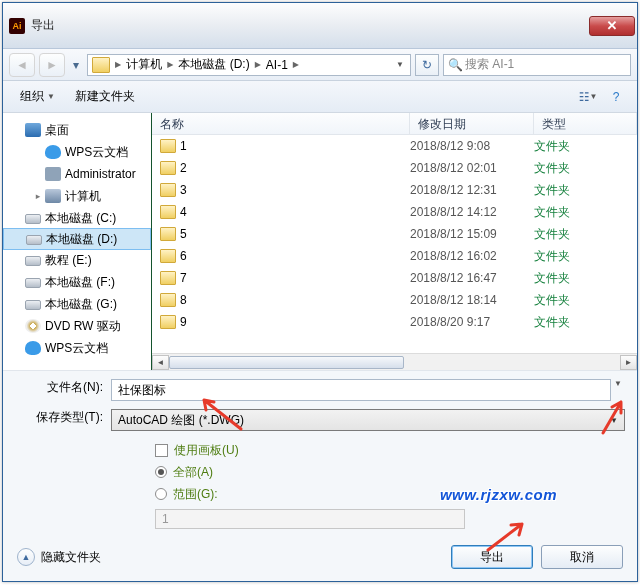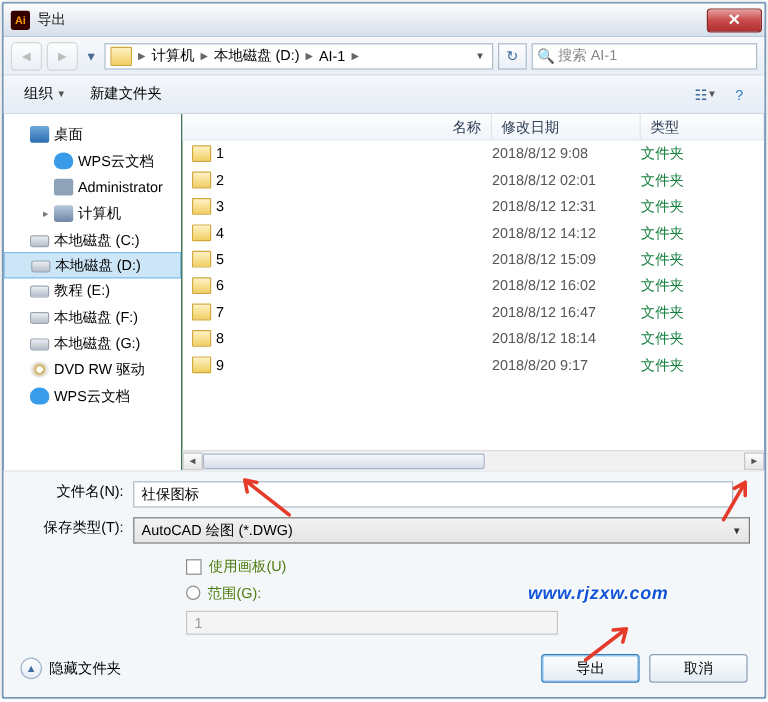--- a/index.html
+++ b/index.html
@@ -1,20 +1,20 @@
 <!DOCTYPE html>
 <html><head>
 <meta charset="utf-8">
 <style>
 * { box-sizing: border-box; margin: 0; padding: 0; font-family: "Microsoft YaHei", "Segoe UI", Tahoma, sans-serif; font-size: 12px; }
 body { background: #fff; width: 640px; height: 585px; overflow: hidden; position: relative; }
 
 .dialog { width: 636px; height: 580px; margin: 2px; border: 1px solid #2c6199; background: #fff; display: flex; flex-direction: column; box-shadow: 0 0 3px rgba(0,0,0,0.3); }
 
-.titlebar { height: 28px; background: linear-gradient(#fdfdfd, #e9edf2 50%, #d5dfeb); display: flex; align-items: center; padding: 0 2px 0 6px; border-bottom: 1px solid #b8c7da; }
+.titlebar { height: 46px; background: linear-gradient(#fdfdfd, #e9edf2 50%, #d5dfeb); display: flex; align-items: center; padding: 0 2px 0 6px; border-bottom: 1px solid #b8c7da; }
 .titlebar .app-icon { width: 16px; height: 16px; margin-right: 6px; background: #330000; display: inline-flex; align-items: center; justify-content: center; color: #ff9a00; font-size: 9px; font-weight: bold; border-radius: 2px; }
 .titlebar .title { flex: 1; color: #1f1f1f; }
 .titlebar .close-btn { width: 46px; height: 20px; background: linear-gradient(#e6a0a0, #c94b4b 50%, #b02f2f); border: 1px solid #8a2b2b; border-radius: 3px; color: #fff; display: flex; align-items: center; justify-content: center; font-weight: bold; font-size: 13px; cursor: pointer; }
 
 .navbar { height: 32px; background: linear-gradient(#f7f9fc, #e8eef6); border-bottom: 1px solid #c8d2de; display: flex; align-items: center; padding: 0 6px; gap: 4px; }
 .nav-btn { width: 26px; height: 24px; border: 1px solid #b6c2d1; border-radius: 4px; background: linear-gradient(#fdfefe,#eaf0f7); display: flex; align-items: center; justify-content: center; color: #4a6b8f; cursor: pointer; }
 .nav-btn.disabled { color: #bdbdbd; border-color: #d6d6d6; }
 .nav-history { width: 14px; height: 24px; display: flex; align-items: center; justify-content: center; color: #4a6b8f; cursor: pointer; }
 .addr-bar { flex: 1; height: 22px; border: 1px solid #abb9c9; background: #fff; display: flex; align-items: center; padding: 0 2px; }
 .addr-bar .folder-icn { width: 18px; height: 16px; margin: 0 2px; background: linear-gradient(#fff2c4,#f0cf62); border: 1px solid #d1a93a; border-radius: 1px; }
@@ -43,21 +43,21 @@
 .icn-cloud { background: #3a9be8; border-radius: 50% 50% 40% 40%; }
 .icn-user { background: #8fa3b8; border-radius: 2px; }
 .icn-computer { background: linear-gradient(#b9c8db,#6e88a6); border-radius: 2px; }
 .icn-drive { background: linear-gradient(#eceff3,#b5bec9); border: 1px solid #9aa4b0; border-radius: 2px; height: 10px; margin-top: 2px; }
 .icn-dvd { background: radial-gradient(circle,#fff 25%,#c9a84e 26%,#eee 60%); border-radius: 50%; }
 .icn-folder { background: linear-gradient(#fff2c4,#f0cf62); border: 1px solid #d1a93a; border-radius: 1px; }
 
 .file-pane { flex: 1; display: flex; flex-direction: column; overflow: hidden; }
 .col-headers { height: 22px; display: flex; border-bottom: 1px solid #e1e6ec; background: linear-gradient(#fcfdfe,#f1f5fa); }
 .col-h { padding: 3px 8px; border-right: 1px solid #e1e6ec; color: #2f3d53; }
-.col-name { width: 258px; text-align: right; }
+.col-name { width: 258px; }
 .col-date { width: 124px; }
 .col-type { flex: 1; }
 .file-list { flex: 1; overflow-y: auto; }
 .file-row { display: flex; height: 22px; align-items: center; cursor: pointer; }
 .file-row .fname { width: 258px; display: flex; align-items: center; padding-left: 6px; }
 .file-row .fdate { width: 124px; color: #555; }
 .file-row .ftype { flex: 1; color: #15803d; }
 .scrollbar-h { height: 17px; background: #f1f1f1; border-top: 1px solid #dcdcdc; display: flex; align-items: center; }
 .scroll-arrow { width: 17px; height: 15px; background: linear-gradient(#fdfdfd,#e5e5e5); border: 1px solid #c4c4c4; display: flex; align-items:center; justify-content:center; font-size:8px; color:#555; cursor:pointer; }
 .scroll-track { flex: 1; height: 15px; position: relative; }
@@ -297,20 +297,24 @@
       <div class="form-label">保存类型(T):</div>
       <div class="form-combo">
         <span>AutoCAD 绘图 (*.DWG)</span>
         <span class="combo-arrow">▼</span>
       </div>
     </div>
     <div class="options">
       <div class="opt-row">
         <span class="opt-check"></span>
         <span class="opt-label">使用画板(U)</span>
+      </div>
+      <div class="opt-row">
+        <span class="opt-radio checked"></span>
+        <span class="opt-label">全部(A)</span>
       </div>
       <div class="opt-row">
         <span class="opt-radio"></span>
         <span class="opt-label">范围(G):</span>
       </div>
       <div class="opt-num">
         <span>1</span>
       </div>
     </div>
   </div>

